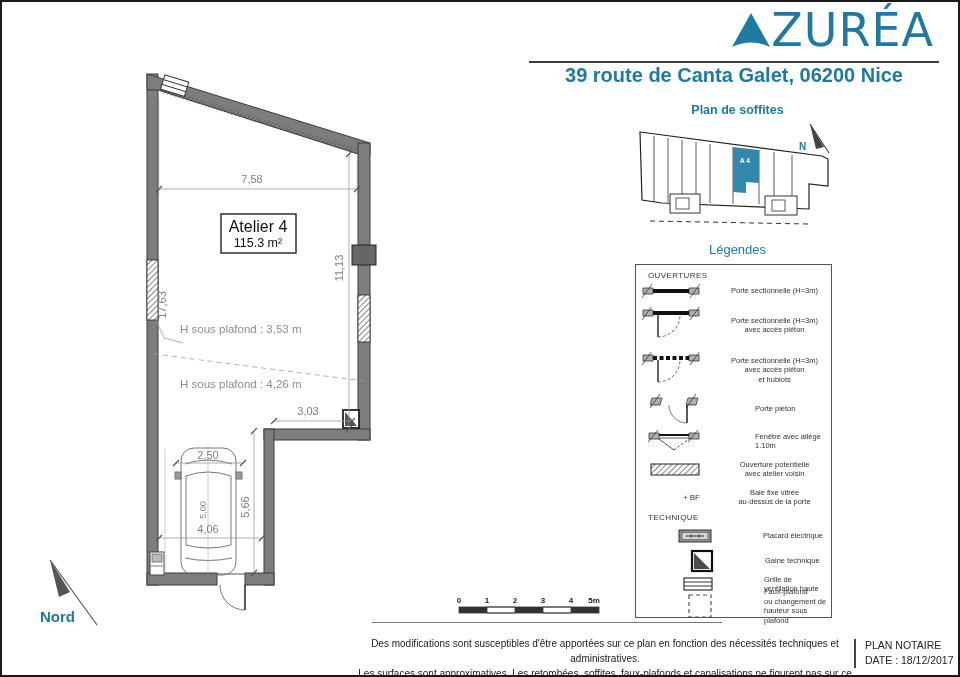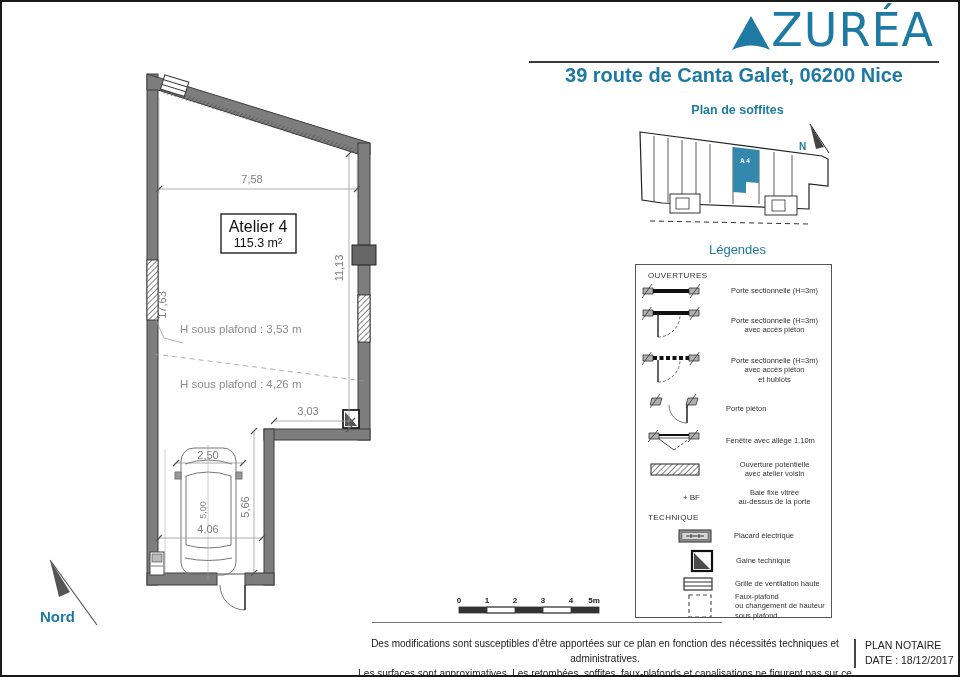--- a/index.html
+++ b/index.html
@@ -3,38 +3,38 @@
 <meta charset="utf-8">
 <style>
   html,body{margin:0;padding:0;background:#e8e8e8;}
   .page{
     position:relative;width:960px;height:677px;background:#ffffff;
     border:2px solid #1a1a1a;box-sizing:border-box;overflow:hidden;
     font-family:"Liberation Sans", sans-serif;
   }
   .abs{position:absolute;}
   
-  .logo{position:absolute;top:6px;right:24px;display:flex;align-items:flex-end;}
+  .logo{position:absolute;top:6px;right:24px;display:flex;align-items:center;}
   .brand{font-size:46px;line-height:44px;color:#1e7aa2;letter-spacing:1px;font-weight:400;
          font-family:"DejaVu Sans", sans-serif;}
   .hrule{position:absolute;top:59px;left:527px;width:410px;height:2px;background:#3a3a3a;}
   .address{position:absolute;top:62px;left:527px;width:410px;text-align:center;
            font-size:20px;font-weight:bold;color:#1e7aa2;}
   .situation-title{position:absolute;top:101px;left:628px;width:215px;text-align:center;
            font-size:12.5px;font-weight:bold;color:#1e7aa2;}
   .legend-title{position:absolute;top:240px;left:628px;width:215px;text-align:center;
            font-size:13px;font-weight:normal;color:#1e7aa2;}
   
   .legend-box{position:absolute;left:633px;top:262px;width:197px;height:354px;
               border:1px solid #555;box-sizing:border-box;background:#fff;}
   .lg-section{position:absolute;left:12px;font-size:8px;color:#333;letter-spacing:.4px;}
   .lg-row{position:absolute;left:6px;width:185px;display:flex;align-items:center;gap:22px;}
   .lg-ico{width:58px;flex:none;display:flex;justify-content:flex-end;align-items:center;}
   .lg-lbl{width:127px;font-size:7.5px;line-height:9.5px;color:#333;text-align:center;white-space:pre-line;}
-  .lg-lbl.left{text-align:left;}
+  .lg-lbl.left{text-align:left;margin-left:29px;}
   .bf{font-size:8px;color:#333;padding-left:6px;}
   
   svg text{font-family:"Liberation Sans", sans-serif;}
   .wall{fill:#7d7d7d;stroke:#3c3c3c;stroke-width:1;}
   .dimline{stroke:#9a9a9a;stroke-width:.8;fill:none;}
   .tick{stroke:#555;stroke-width:1.2;}
   .dimtxt{fill:#7f7f7f;font-size:11px;}
   .htxt{fill:#8c8c8c;font-size:11.5px;}
   .carline{stroke:#777;stroke-width:1;fill:none;}
   

